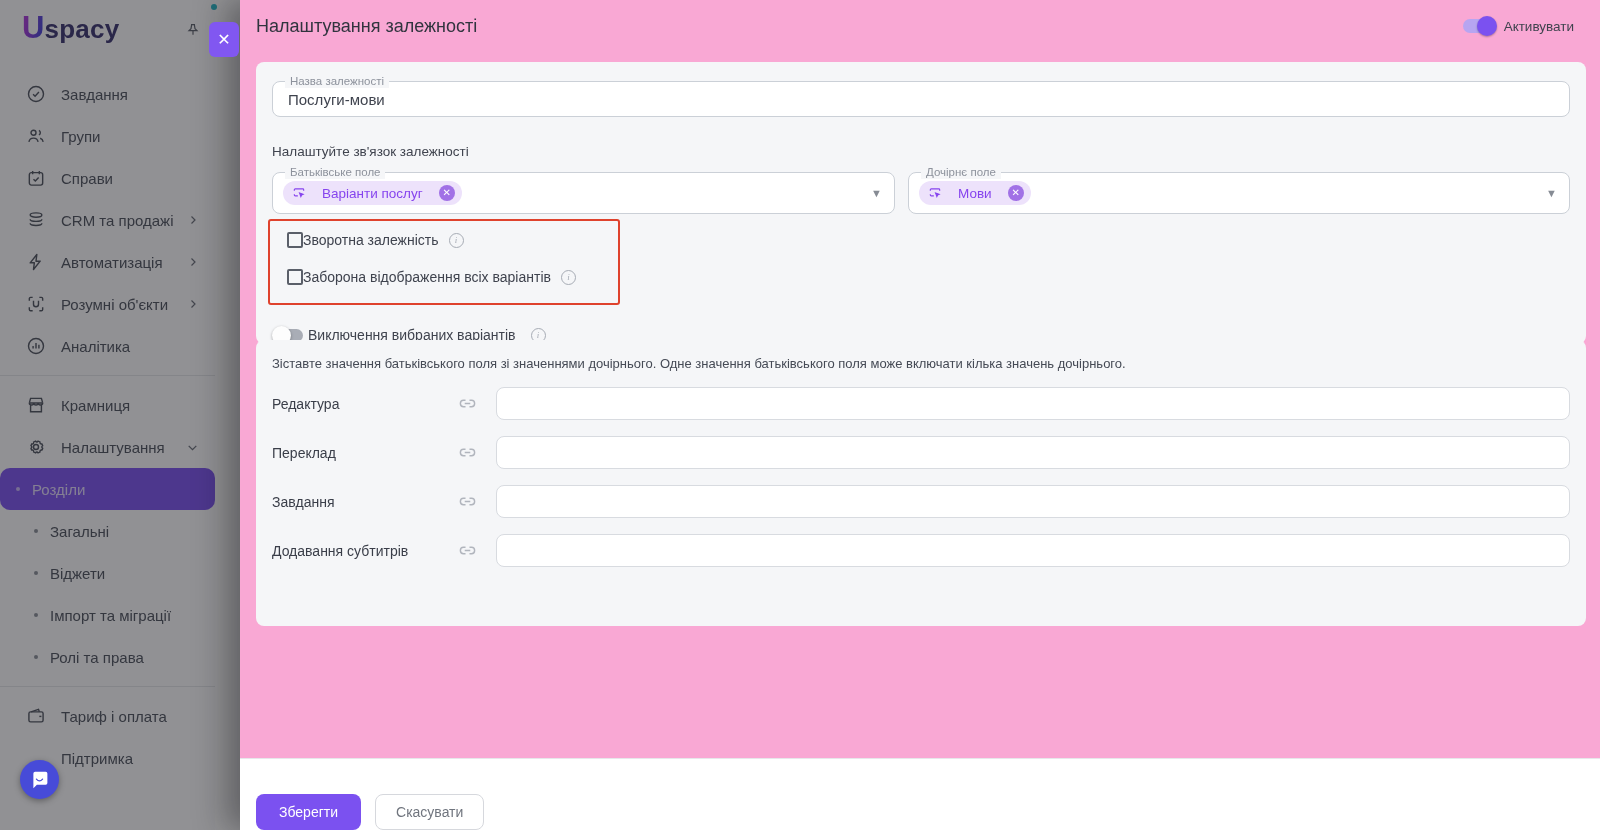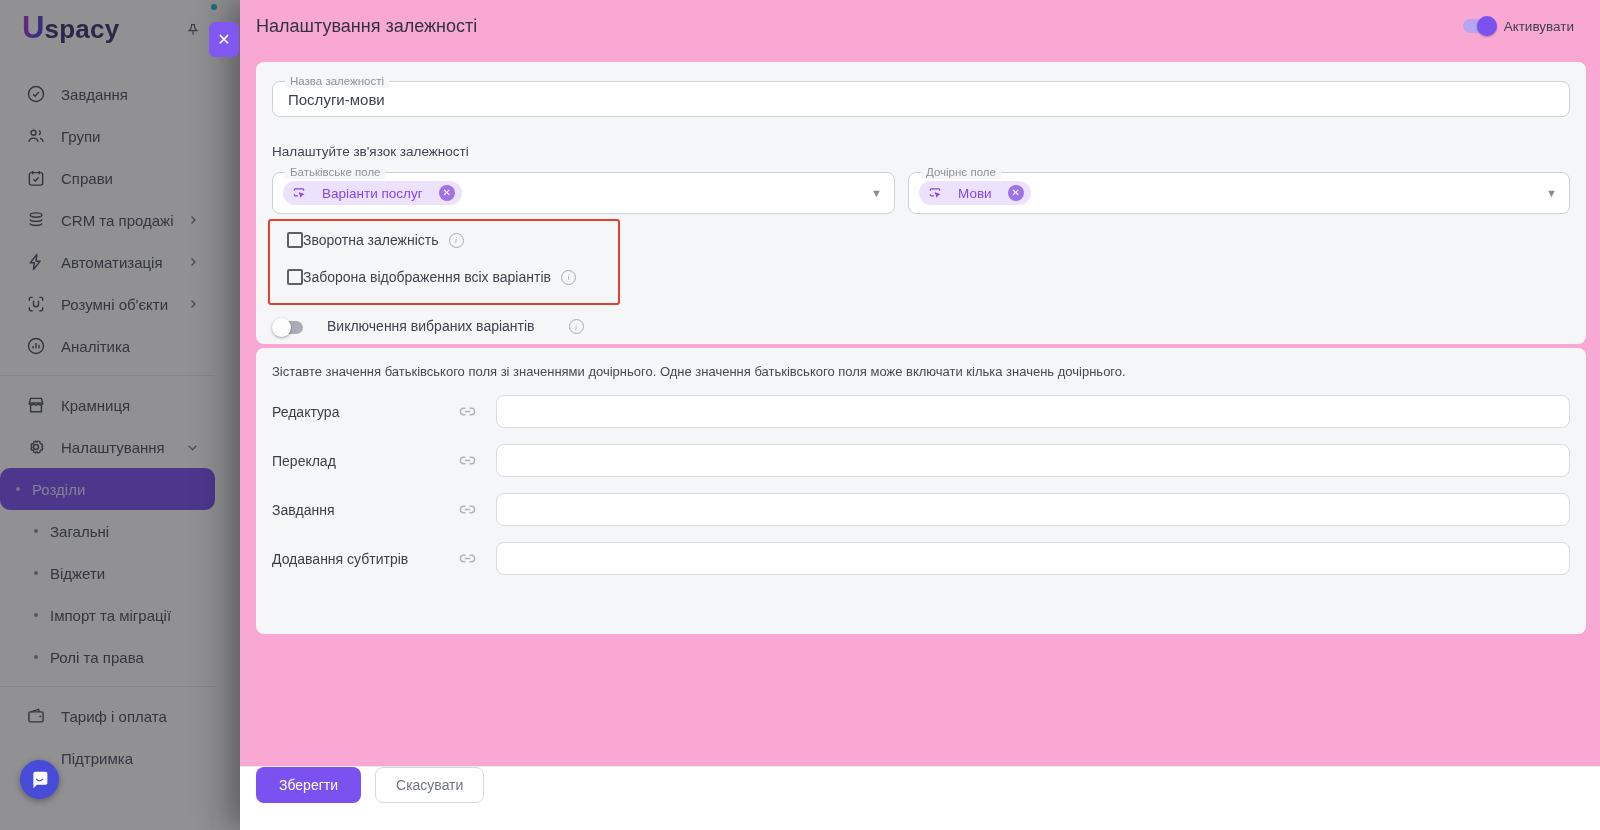--- a/index.html
+++ b/index.html
@@ -41,21 +41,21 @@
   .m-title { font-size:18px; font-weight:500; color:#30343e; }
   .activate { display:flex; align-items:center; gap:11px; cursor:pointer; }
   .activate .txt { font-size:13.5px; color:#3f434e; }
   .switch-on { position:relative; width:30px; height:14px; border-radius:7px; background:#b7a5f1; }
   .switch-on .knob { position:absolute; right:-4px; top:-3px; width:20px; height:20px; border-radius:50%; background:#7b51f0; box-shadow:0 1px 2px rgba(0,0,0,.3); }
   .switch-off { position:relative; width:28px; height:13px; border-radius:7px; background:#a9adb6; flex:none; }
   .switch-off .knob { position:absolute; left:-3px; top:-3px; width:19px; height:19px; border-radius:50%; background:#fdfdfd; box-shadow:0 1px 3px rgba(0,0,0,.35); }
 
   .card { position:absolute; left:16px; width:1330px; background:#f5f6f8; border-radius:8px; }
   .card1 { top:62px; height:282px; padding:19px 16px 0; }
-  .card2 { top:348px; height:286px; padding:16px 16px 0; }
+  .card2 { top:340px; height:286px; padding:16px 16px 0; }
 
   .fld { position:relative; background:#fff; border:1px solid #cbd0d7; border-radius:8px; }
   .fld .flabel { position:absolute; top:-8px; left:12px; padding:0 5px; font-size:11.5px; color:#8d929c; background:#f5f6f8; line-height:14px; white-space:nowrap; }
   .name-fld { height:36px; display:flex; align-items:center; }
   .name-fld .fval { padding-left:15px; font-size:15px; color:#3f434e; }
 
   .section-lbl { margin-top:27px; font-size:13.5px; color:#40444f; }
   .dd-row { display:flex; gap:13px; margin-top:13px; }
   .dd { height:42px; display:flex; align-items:center; padding:0 12px 0 10px; cursor:pointer; }
   .dd1 { width:623px; } .dd2 { flex:1; }
@@ -63,30 +63,30 @@
   .dd .caret { color:#868b94; font-size:11px; }
   .chip { display:inline-flex; align-items:center; gap:16px; background:#ede2fb; border-radius:16px; padding:4px 7px 4px 9px; color:#8644ee; font-size:13.5px; }
   .chip .chip-x { width:16px; height:16px; border-radius:50%; background:#a171e6; color:#fff; font-size:10px; line-height:16px; text-align:center; cursor:pointer; }
 
   .redbox { margin-top:5px; margin-left:-4px; width:352px; border:2px solid #df422d; border-radius:3px; padding:11px 0 18px 17px; }
   .chk-row { display:flex; align-items:center; }
   .chk-row + .chk-row { margin-top:21px; }
   .chk { width:16px; height:16px; border:2px solid #5a5f69; border-radius:2px; background:transparent; flex:none; cursor:pointer; }
   .chk-row .clbl { font-size:14px; color:#3f434e; }
   .info { width:15px; height:15px; border:1.4px solid #a7acb5; border-radius:50%; color:#a7acb5; font-size:9px; font-style:italic; font-family:"Liberation Serif",serif; display:flex; align-items:center; justify-content:center; margin-left:10px; flex:none; cursor:pointer; }
-  .toggle-row { display:flex; align-items:flex-end; gap:24px; margin-top:13px; padding-left:3px; }
+  .toggle-row { display:flex; align-items:center; gap:5px; margin-top:22px; padding-left:3px; }
   .toggle-row .tlbl { font-size:14px; color:#3f434e; }
 
   .instruction { font-size:13px; color:#454a55; }
   .map-row { display:flex; align-items:center; margin-top:16px; height:33px; }
   .map-row .mlbl { width:186px; font-size:14px; font-weight:500; color:#3a3e49; }
   .map-row .link-ic { width:20px; color:#b1b5bd; margin-right:18px; flex:none; display:flex; align-items:center; }
   .map-row .minput { flex:1; height:33px; background:#fff; border:1px solid #d8dbe0; border-radius:8px; }
 
-  .m-footer { position:absolute; left:0; right:0; bottom:0; height:64px; border-top:1px solid #e7e8eb; background:#fff; display:flex; align-items:flex-start; padding-left:16px; gap:14px; }
+  .m-footer { position:absolute; left:0; right:0; bottom:0; height:72px; border-top:1px solid #e7e8eb; background:#fff; display:flex; align-items:flex-end; padding-left:16px; gap:14px; }
   .btn-save { background:#7b51f0; color:#fff; border:none; border-radius:8px; padding:10px 23px; font-size:14px; font-family:inherit; cursor:pointer; }
   .btn-cancel { background:#fff; color:#70757e; border:1px solid #d6d8dd; border-radius:8px; padding:9px 20px; font-size:14px; font-family:inherit; cursor:pointer; }
 
   svg { display:block; }
 </style>
 </head>
 <body>
 
 <div class="screen">
 

